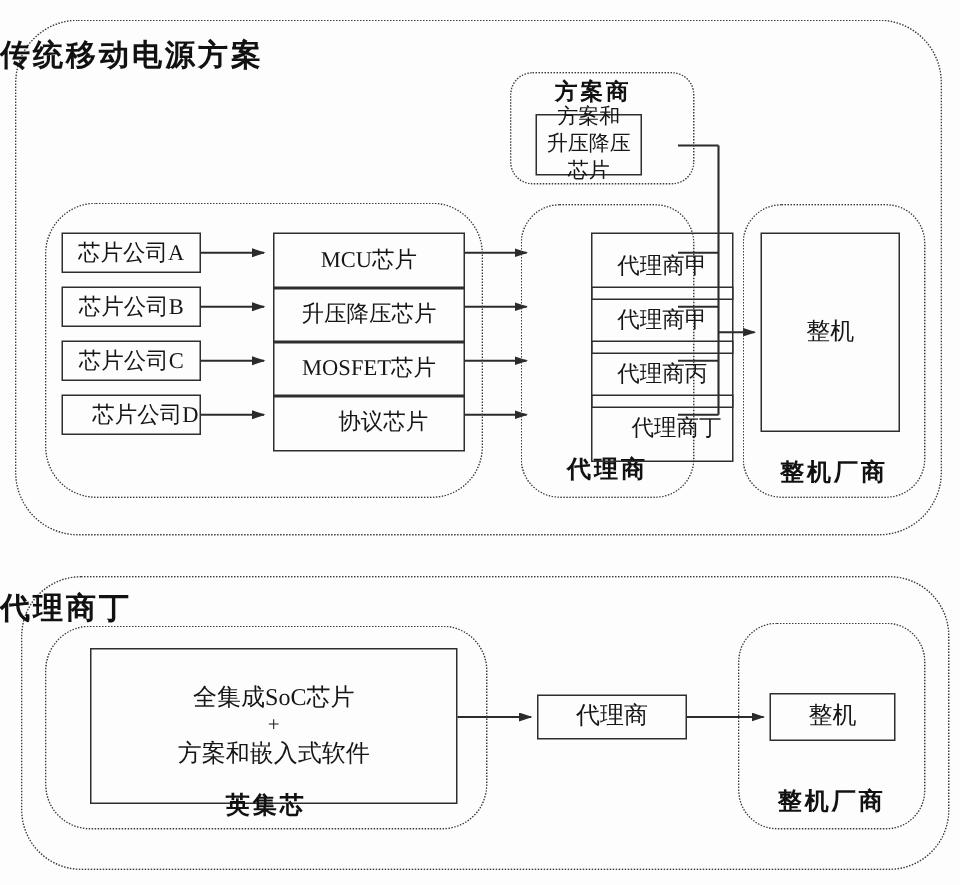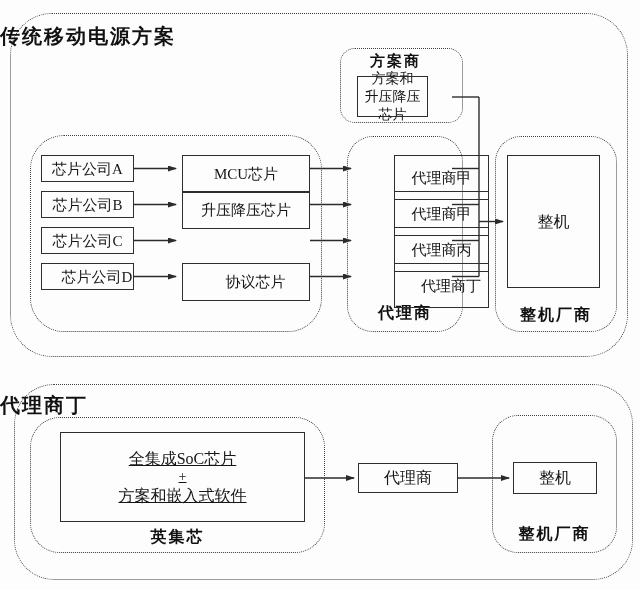--- a/index.html
+++ b/index.html
@@ -41,21 +41,21 @@
   .oemt-lbl     { left:495px; top:305px; width:122px; }
   .oemt-box     { left:507px; top:155px; width:93px;  height:133px; font-size:16px; }
   .col-company  { left:41px;  width:93px;  height:27px; }
   .col-chip     { left:182px; width:128px; height:38px; }
   .col-agent    { left:357px; width:95px;  height:45px;margin-left:37px; }
   .r0 { top:155px; } .r1 { top:191px; } .r2 { top:227px; } .r3 { top:263px;padding-left:19px; }
   
   .outer-bot    { left:14px;  top:384px; width:619px; height:196px; border-radius:40px; }
   .title-bot    { top:392px; }
   .inj-grp      { left:30px;  top:417px; width:295px; height:136px; border-radius:30px; }
-  .inj-box      { left:60px;  top:432px; width:245px; height:90px; font-size:16px; line-height:21px;text-decoration:underline; }
+  .inj-box      { left:60px;  top:432px; width:245px; height:104px; font-size:16px; line-height:21px; }
   .inj-plus     { font-size:14px; line-height:16px; }
   .inj-lbl      { left:30px;  top:527px; width:295px; }
   .agent-box-b  { left:358px; top:463px; width:100px; height:30px; font-size:16px; }
   .oemb-grp     { left:492px; top:415px; width:125px; height:138px; border-radius:26px; }
   .oemb-box     { left:513px; top:462px; width:84px;  height:32px; font-size:16px; }
   .oemb-lbl     { left:492px; top:524px; width:125px; }
   
   .wires { position:absolute; left:0; top:0; width:640px; height:590px; pointer-events:none; }
 </style>
 </head>
@@ -118,20 +118,21 @@
 
   <div class="box col-company r0">芯片公司A</div>
   <div class="box col-chip r0">MCU芯片</div>
   <div class="box col-agent r0">代理商甲</div>
 
   <div class="box col-company r1">芯片公司B</div>
   <div class="box col-chip r1">升压降压芯片</div>
   <div class="box col-agent r1">代理商甲</div>
 
   <div class="box col-company r2">芯片公司C</div>
+  <div class="box col-chip r2">MOSFET芯片</div>
   <div class="box col-agent r2">代理商丙</div>
 
   <div class="box col-company r3">芯片公司D</div>
   <div class="box col-chip r3">协议芯片</div>
   <div class="box col-agent r3">代理商丁</div>
 
   <div class="dashed outer-bot"></div>
   <div class="section-title title-bot">代理商丁</div>
 
   <div class="dashed inj-grp"></div>

